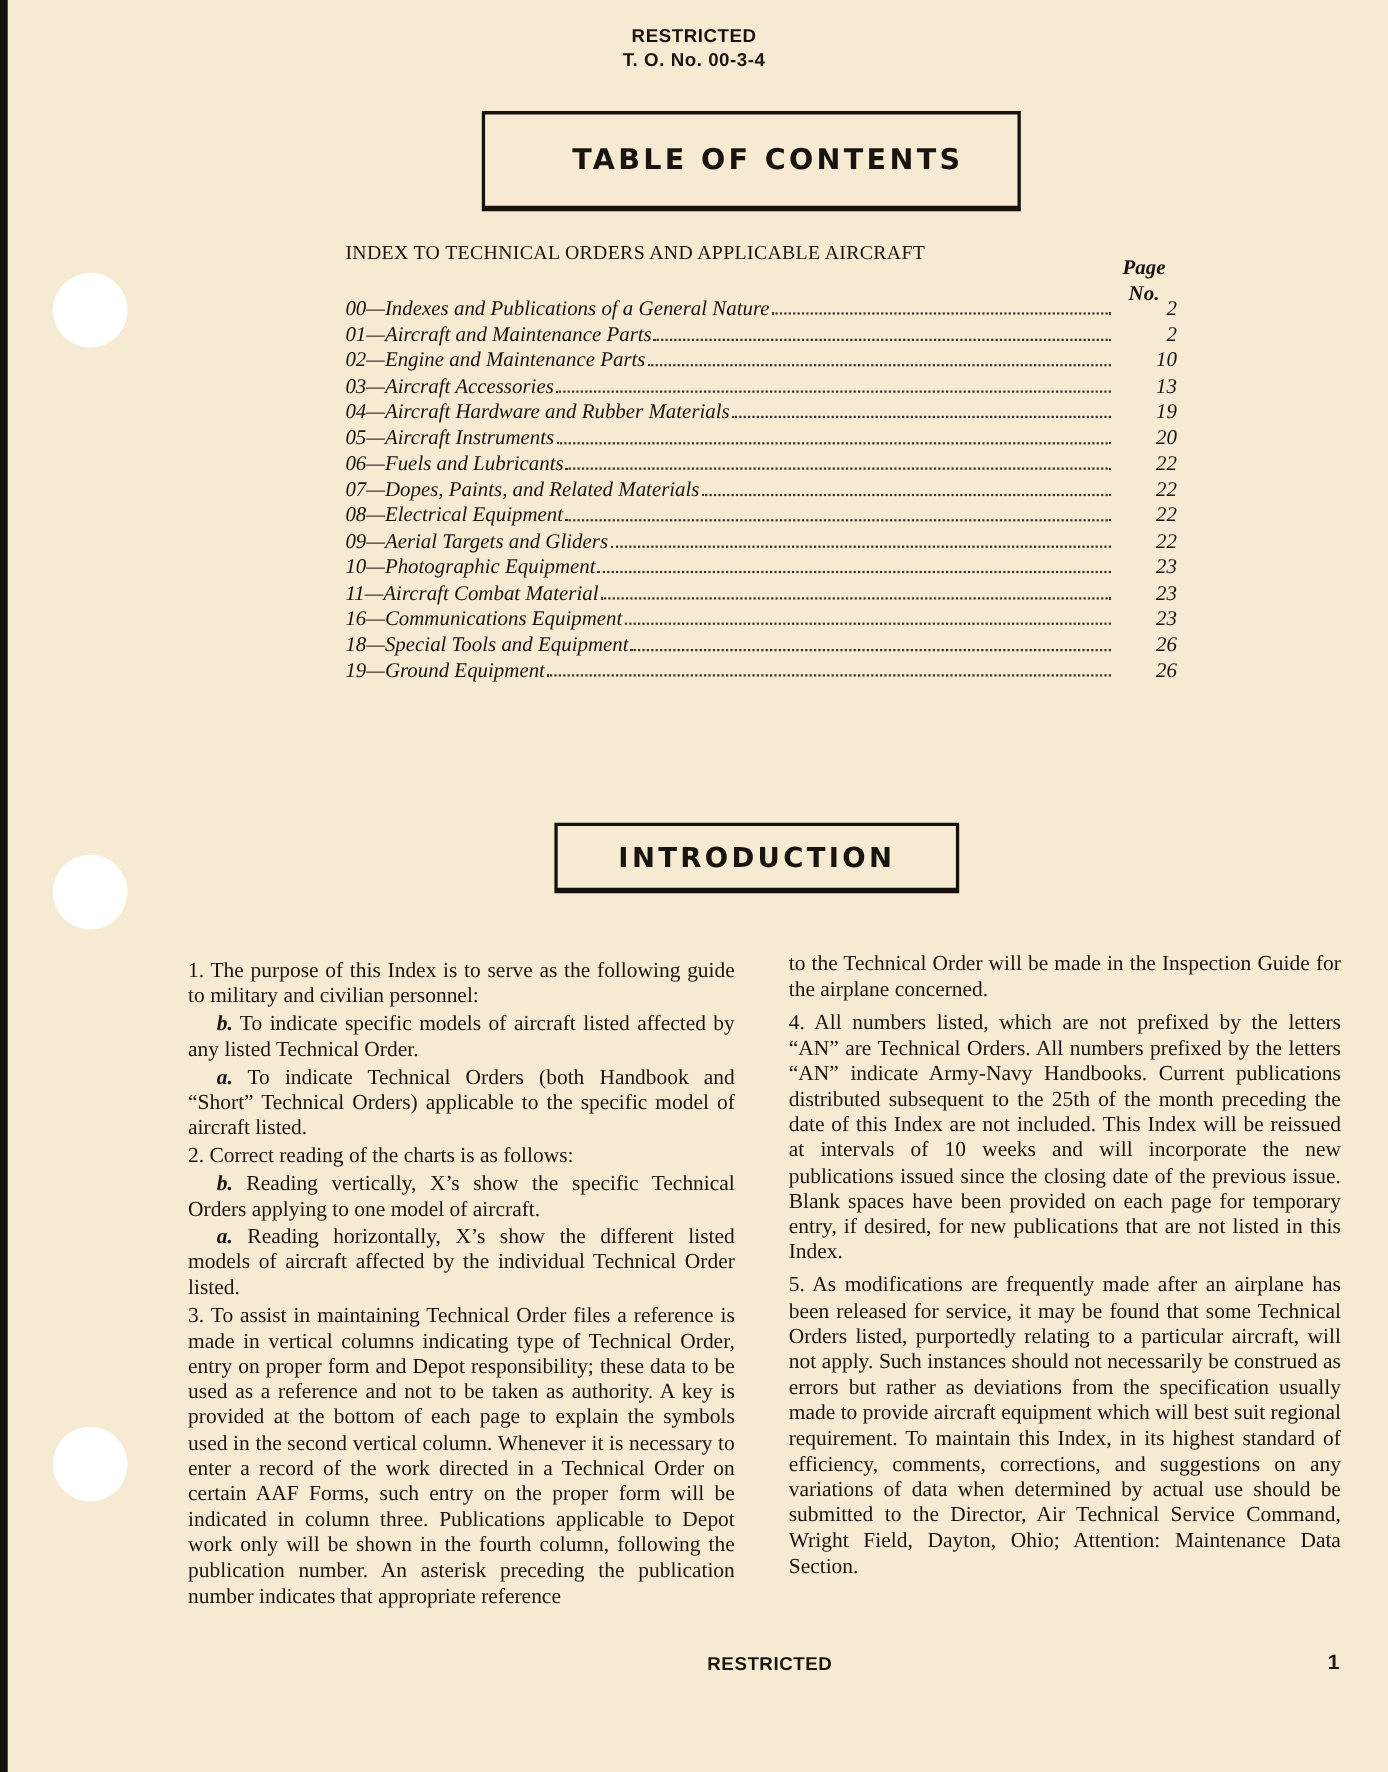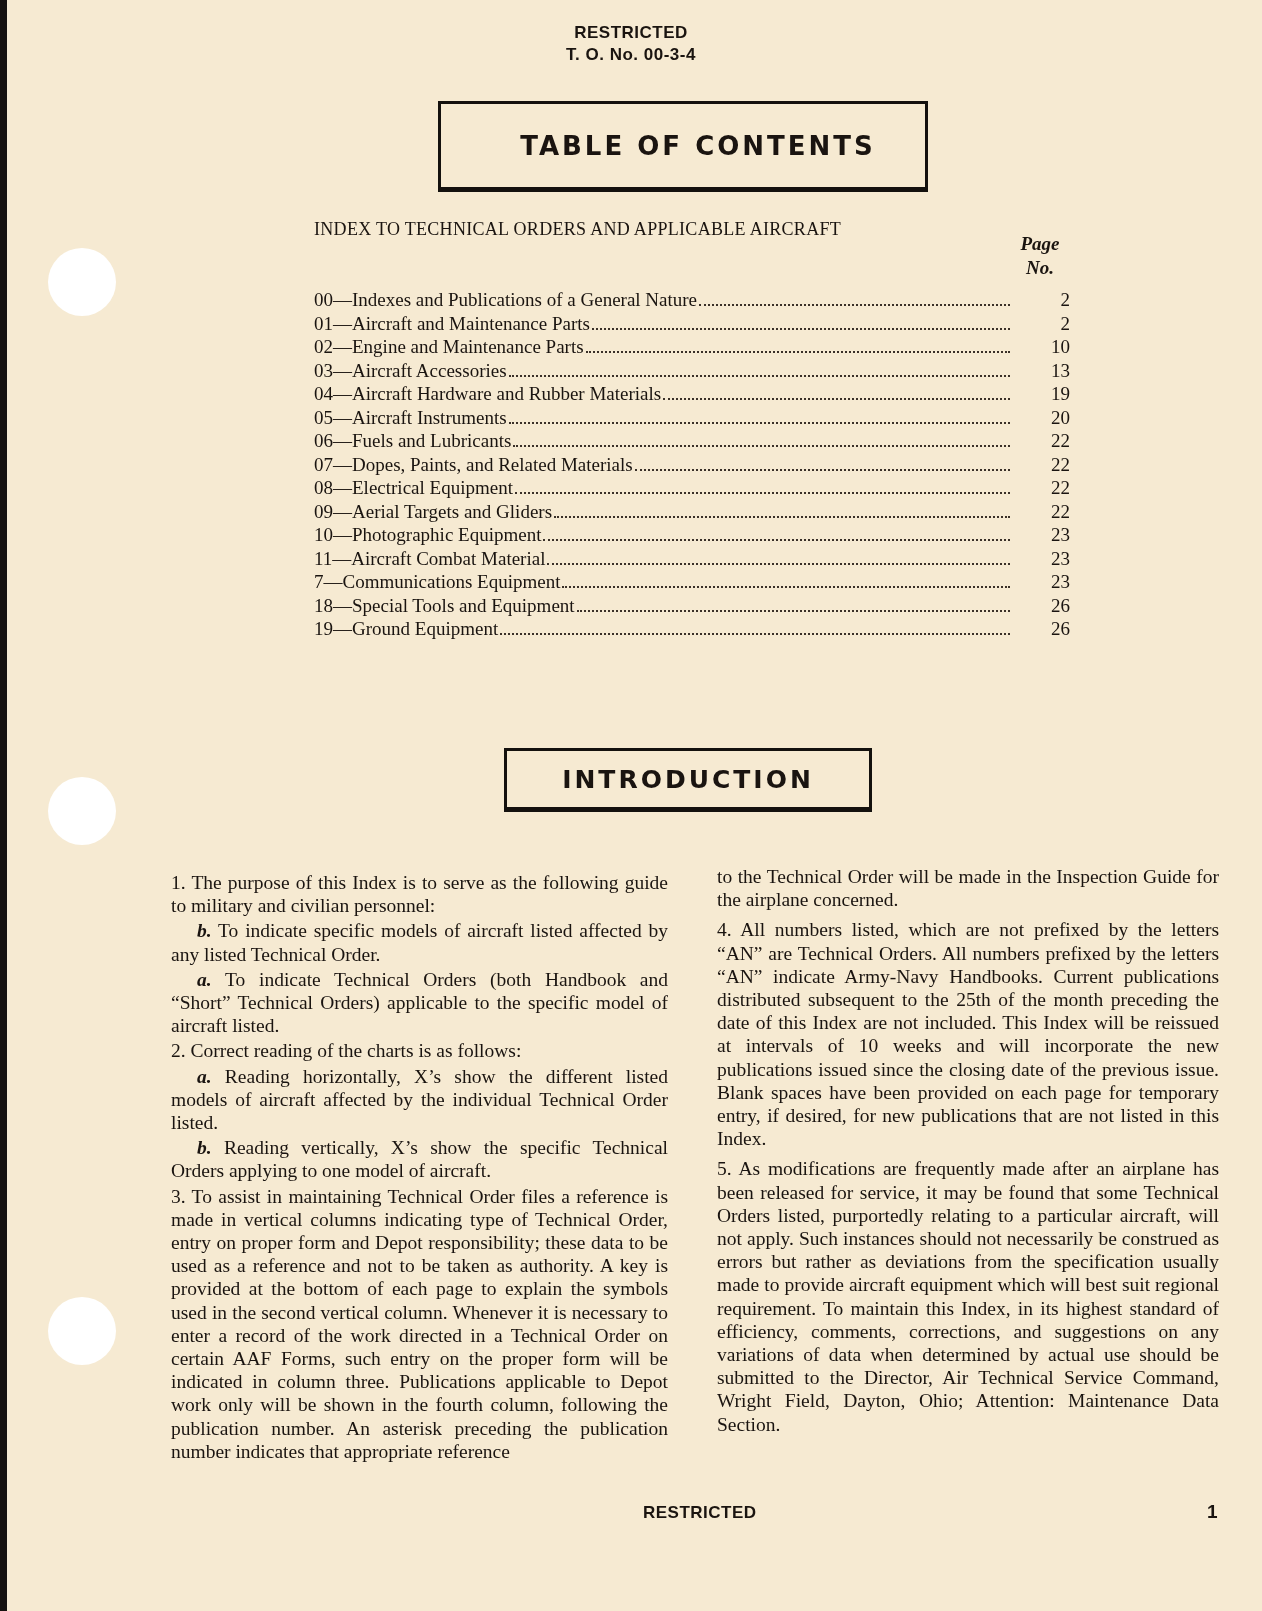--- a/index.html
+++ b/index.html
@@ -14,21 +14,21 @@
   .hdr { position: absolute; top: 22px; left: 0; width: 1262px; text-align: center;
          font-family: "Liberation Sans", "DejaVu Sans", sans-serif; font-weight: bold; font-size: 17px; line-height: 22px; letter-spacing: 0.5px; }
   .box { position: absolute; border: 3px solid #14110e; border-bottom-width: 5px; box-sizing: border-box;
          display: flex; align-items: center; justify-content: center;
          font-family: "DejaVu Sans", "Liberation Sans", sans-serif; font-weight: 900; letter-spacing: 3px; }
   .toc-box { left: 438px; top: 101px; width: 490px; height: 91px; font-size: 26px; padding-left: 30px; }
   .intro-box { left: 504px; top: 748px; width: 368px; height: 64px; font-size: 25px; }
   .toc-head { position: absolute; left: 314px; top: 219px; font-size: 18px; letter-spacing: 0.3px; }
   .page-head { position: absolute; left: 1010px; top: 232px; width: 60px; text-align: center;
                font-style: italic; font-weight: bold; font-size: 19px; line-height: 24px; }
-  .toc-list { position: absolute; left: 314px; top: 289px; width: 756px; }
+  .toc-list { position: absolute; left: 314px; top: 270px; width: 756px; font-style: italic; }
   .toc-row { display: flex; align-items: baseline; height: 23.5px; font-size: 19px; }
   .toc-label { white-space: nowrap; }
   .toc-dots { flex: 1; border-bottom: 2px dotted #3a3028; margin: 0 30px 4px 2px; }
   .toc-page { width: 30px; text-align: right; }
   .col { position: absolute; font-size: 19.5px; line-height: 23.2px; text-align: justify; }
   .col-left { left: 171px; top: 871px; width: 497px; }
   .col-right { left: 717px; top: 865px; width: 502px; }
   .col p { margin: 0 0 2px 0; }
   .col p.sub { text-indent: 26px; }
   .col p.gap { margin-top: 7px; }
@@ -115,21 +115,21 @@
       <span class="toc-label">10—Photographic Equipment</span>
       <span class="toc-dots"></span>
       <span class="toc-page">23</span>
     </div>
     <div class="toc-row">
       <span class="toc-label">11—Aircraft Combat Material</span>
       <span class="toc-dots"></span>
       <span class="toc-page">23</span>
     </div>
     <div class="toc-row">
-      <span class="toc-label">7—Communications Equipment</span>
+      <span class="toc-label">16—Communications Equipment</span>
       <span class="toc-dots"></span>
       <span class="toc-page">23</span>
     </div>
     <div class="toc-row">
       <span class="toc-label">18—Special Tools and Equipment</span>
       <span class="toc-dots"></span>
       <span class="toc-page">26</span>
     </div>
     <div class="toc-row">
       <span class="toc-label">19—Ground Equipment</span>
@@ -140,22 +140,22 @@
 
 <div class="box intro-box">
   <span>INTRODUCTION</span>
 </div>
 
 <div class="col col-left">
   <p>1. The purpose of this Index is to serve as the following guide to military and civilian personnel:</p>
   <p class="sub"><span class="lbl">b.</span> <span>To indicate specific models of aircraft listed affected by any listed Technical Order.</span></p>
   <p class="sub"><span class="lbl">a.</span> <span>To indicate Technical Orders (both Handbook and “Short” Technical Orders) applicable to the specific model of aircraft listed.</span></p>
   <p>2. Correct reading of the charts is as follows:</p>
+  <p class="sub"><span class="lbl">b.</span> <span>Reading vertically, X’s show the specific Technical Orders applying to one model of aircraft.</span></p>
   <p class="sub"><span class="lbl">a.</span> <span>Reading horizontally, X’s show the different listed models of aircraft affected by the individual Technical Order listed.</span></p>
-  <p class="sub"><span class="lbl">b.</span> <span>Reading vertically, X’s show the specific Technical Orders applying to one model of aircraft.</span></p>
   <p style="height: auto; overflow: visible;">3. To assist in maintaining Technical Order files a reference is made in vertical columns indicating type of Technical Order, entry on proper form and Depot responsibility; these data to be used as a reference and not to be taken as authority. A key is provided at the bottom of each page to explain the symbols used in the second vertical column. Whenever it is necessary to enter a record of the work directed in a Technical Order on certain AAF Forms, such entry on the proper form will be indicated in column three. Publications applicable to Depot work only will be shown in the fourth column, following the publication number. An asterisk preceding the publication number indicates that appropriate reference</p>
 </div>
 
 <div class="col col-right">
     <p>to the Technical Order will be made in the Inspection Guide for the airplane concerned.</p>
   <p class="gap" style="margin-top: 7px;">4. All numbers listed, which are not prefixed by the letters “AN” are Technical Orders. All numbers prefixed by the letters “AN” indicate Army-Navy Handbooks. Current publications distributed subsequent to the 25th of the month preceding the date of this Index are not included. This Index will be reissued at intervals of 10 weeks and will incorporate the new publications issued since the closing date of the previous issue. Blank spaces have been provided on each page for temporary entry, if desired, for new publications that are not listed in this Index.</p>
   <p class="gap">5. As modifications are frequently made after an airplane has been released for service, it may be found that some Technical Orders listed, purportedly relating to a particular aircraft, will not apply. Such instances should not necessarily be construed as errors but rather as deviations from the specification usually made to provide aircraft equipment which will best suit regional requirement. To maintain this Index, in its highest standard of efficiency, comments, corrections, and suggestions on any variations of data when determined by actual use should be submitted to the Director, Air Technical Service Command, Wright Field, Dayton, Ohio; Attention: Maintenance Data Section.</p>
 </div>
 
 <div class="foot">RESTRICTED</div>

